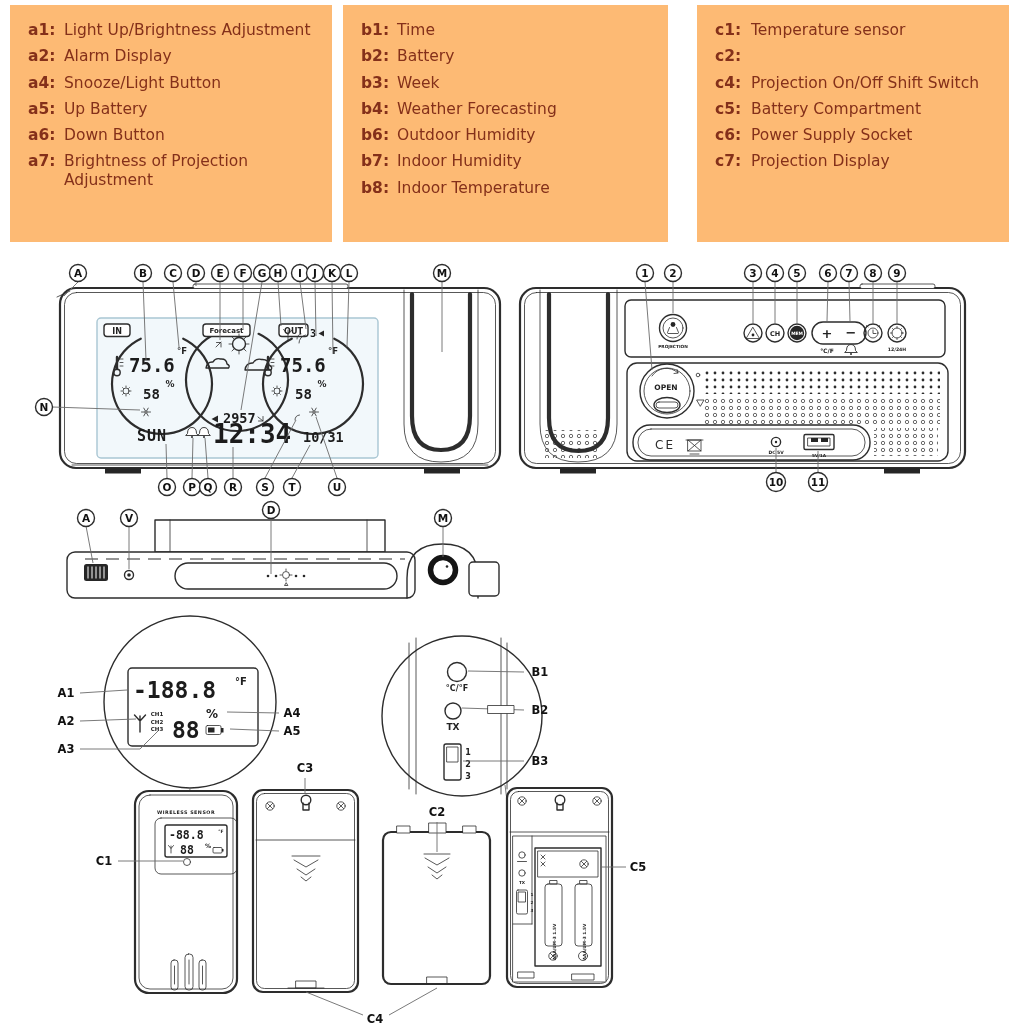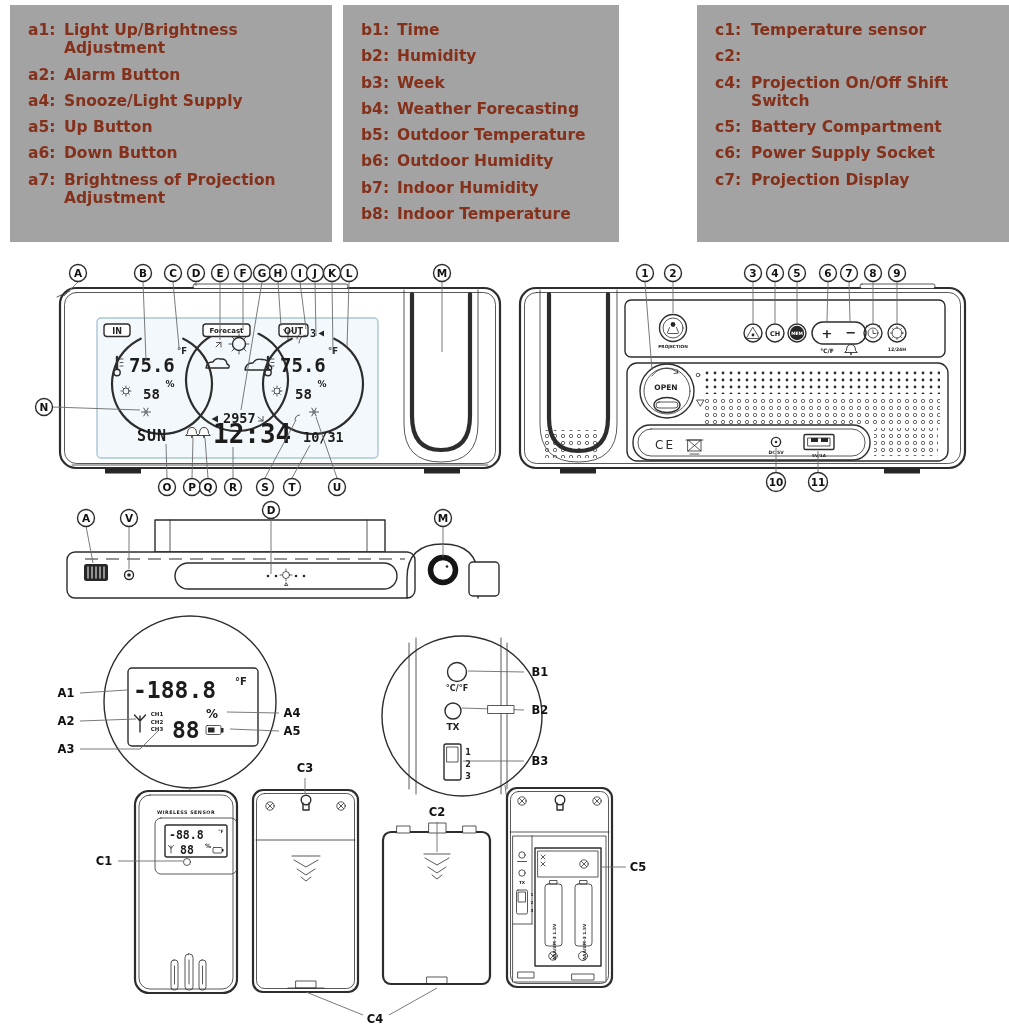--- a/index.html
+++ b/index.html
@@ -1,24 +1,24 @@
 <!DOCTYPE html>
 <html><head>
 <meta charset="utf-8">
 <style>
   html,body{margin:0;padding:0;background:#fff}
   .page{position:relative;width:1009px;height:1024px;background:#fff;overflow:hidden;font-family:"DejaVu Sans",sans-serif}
   
-  .lbox{position:absolute;top:5px;height:237px;background:#a3a3a3;color:#84301a;box-sizing:border-box;padding:16px 10px 0 18px}
+  .lbox{position:absolute;top:5px;height:237px;background:#fdba74;color:#84301a;box-sizing:border-box;padding:16px 10px 0 18px}
   .lbox.a{left:10px;width:322px}
-  .lbox.b{left:343px;width:276px}
+  .lbox.b{left:343px;width:325px}
   .lbox.c{left:697px;width:317px}
   .lrow{display:flex;margin-bottom:8px;font-size:15.5px;line-height:1.18}
   .lcode{font-weight:700;flex:0 0 36px}
-  .llabel{font-weight:700}
+  .llabel{font-weight:400}
   
   .diagram{position:absolute;left:0;top:244px}
   .s{stroke:#2d2d2d;fill:none;stroke-width:1.4;stroke-linecap:round;stroke-linejoin:round}
   .s08{stroke-width:.8}
   .s2{stroke-width:2.2}
   .s4{stroke-width:4.2}
   .fw{fill:#fff}
   .fd{fill:#262626;stroke:none}
   .ld{stroke:#6b6b6b;stroke-width:.9;fill:none}
   .co circle{fill:#fff;stroke:#2d2d2d;stroke-width:1.4}
@@ -33,60 +33,56 @@
 
 <div class="page">
 
   <div class="lbox a">
     <div class="lrow">
         <span class="lcode">a1:</span>
         <span class="llabel">Light Up/Brightness Adjustment</span>
       </div>
     <div class="lrow">
         <span class="lcode">a2:</span>
-        <span class="llabel">Alarm Button</span>
+        <span class="llabel">Alarm Display</span>
       </div>
     <div class="lrow">
         <span class="lcode">a4:</span>
-        <span class="llabel">Snooze/Light Supply</span>
+        <span class="llabel">Snooze/Light Button</span>
       </div>
     <div class="lrow">
         <span class="lcode">a5:</span>
-        <span class="llabel">Up Button</span>
+        <span class="llabel">Up Battery</span>
       </div>
     <div class="lrow">
         <span class="lcode">a6:</span>
         <span class="llabel">Down Button</span>
       </div>
     <div class="lrow">
         <span class="lcode">a7:</span>
         <span class="llabel" style="max-width:235px">Brightness of Projection Adjustment</span>
       </div>
   </div>
 
   <div class="lbox b">
     <div class="lrow">
         <span class="lcode">b1:</span>
         <span class="llabel">Time</span>
       </div>
     <div class="lrow">
         <span class="lcode">b2:</span>
-        <span class="llabel">Humidity</span>
+        <span class="llabel">Battery</span>
       </div>
     <div class="lrow">
         <span class="lcode">b3:</span>
         <span class="llabel">Week</span>
       </div>
     <div class="lrow">
         <span class="lcode">b4:</span>
         <span class="llabel">Weather Forecasting</span>
-      </div>
-    <div class="lrow">
-        <span class="lcode">b5:</span>
-        <span class="llabel">Outdoor Temperature</span>
       </div>
     <div class="lrow">
         <span class="lcode">b6:</span>
         <span class="llabel">Outdoor Humidity</span>
       </div>
     <div class="lrow">
         <span class="lcode">b7:</span>
         <span class="llabel">Indoor Humidity</span>
       </div>
     <div class="lrow">

